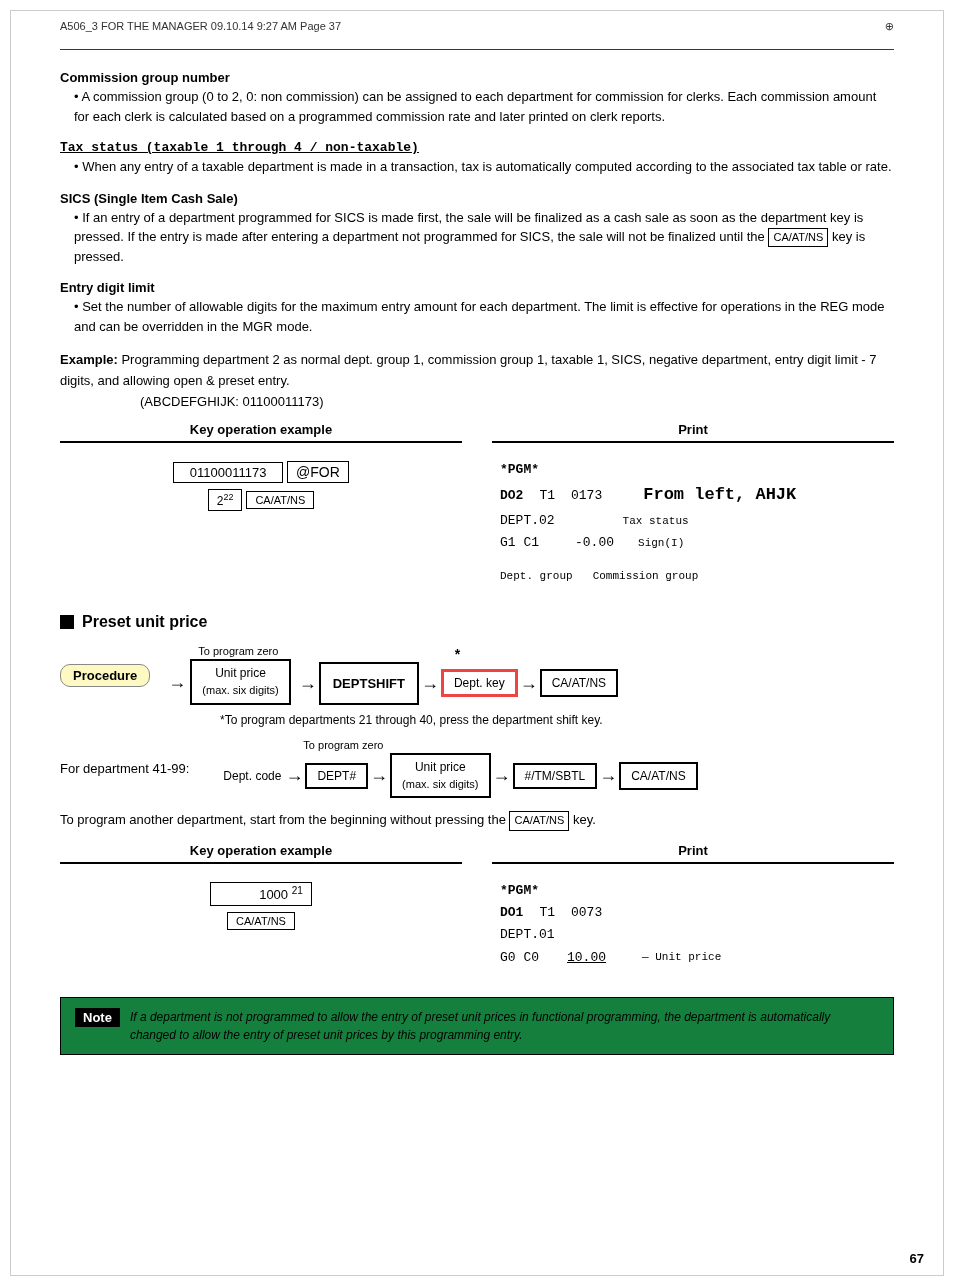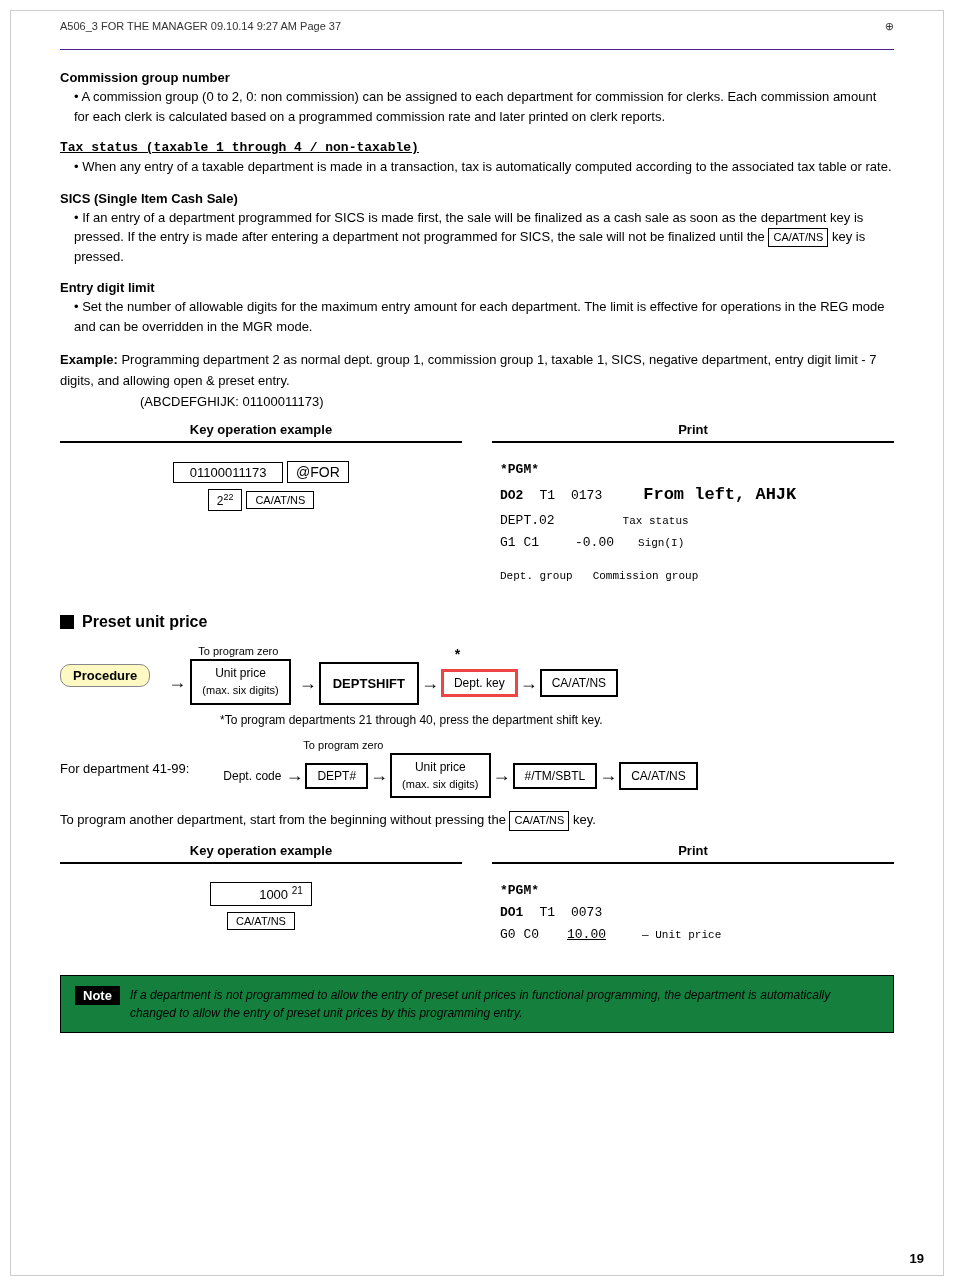--- a/index.html
+++ b/index.html
@@ -355,28 +355,29 @@
   <div class="col-right">
     <div class="col-header">Print</div>
     <div style="position:relative;padding:8px;">
       <div class="print-receipt">
         <div style="font-weight:bold;">*PGM*</div>
         <div style="display:flex;gap:16px;">
           <span style="font-weight:bold;">DO1</span>
           <span>T1</span>
           <span>0073</span>
         </div>
+        <div>DEPT.01</div>
         <div style="display:flex;gap:28px;align-items:center;">
           <span>G0  C0</span>
           <span style="text-decoration:underline;">10.00</span>
           <span style="font-size:11px;margin-left:8px;">— <span>Unit price</span></span>
         </div>
       </div>
     </div>
   </div>
 </div>
 
 <div class="note-box">
   <div class="note-label">Note</div>
   <div class="note-text">If a department is not programmed to allow the entry of preset unit prices in functional programming, the department is automatically changed to allow the entry of preset unit prices by this programming entry.</div>
 </div>
 
-<div class="page-number">19</div>
+<div class="page-number">67</div>
 
 </body></html>

